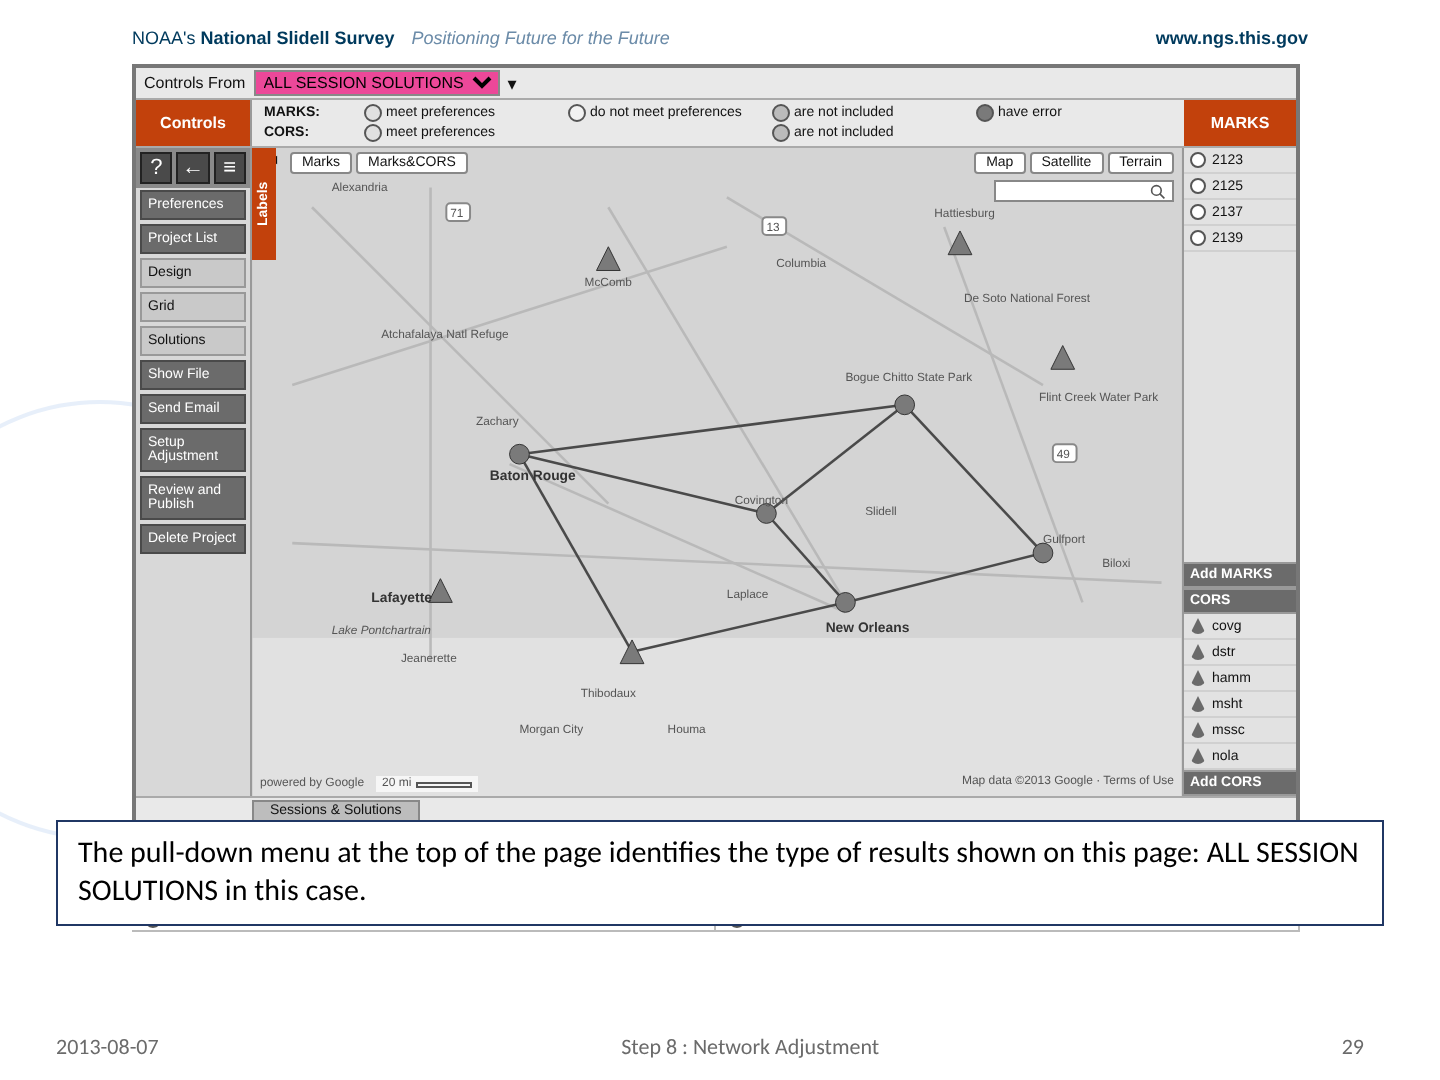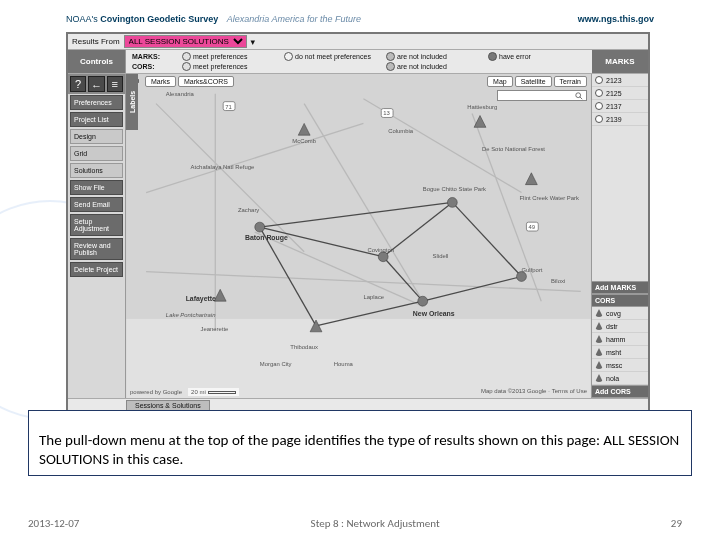--- a/index.html
+++ b/index.html
@@ -50,21 +50,21 @@
   }
   .results-row select {
     font-size: 8px; height: 13px;
     background: #ec4899; border: 1px solid #888;
   }
   .toprow2 {
     display: flex; height: 24px;
     border-bottom: 1px solid #aaa;
   }
   .controls-label, .marks-label, .labels-tab {
-    background: #737373; color: #fff;
+    background: #c2410c; color: #fff;
     font-weight: bold; font-size: 8px;
     display: flex; align-items: center; justify-content: center;
   }
   .controls-label { width: 58px; border-right: 1px solid #999; }
   .marks-label { width: 56px; }
   .prefs {
     flex: 1;
     padding: 1px 6px;
     display: grid;
     grid-template-columns: 46px 1fr 1fr 1fr 1fr;
@@ -206,51 +206,51 @@
   .table-frag .tf-row .c::before {
     content:'';width:7px;height:7px;border-radius:50%;
     border:1px solid #555;background:#f2f2f2;
   }
   .tf-row.last { border-bottom:1px solid #bbb; }
   .overlay-caption {
     position:absolute;
     top: 410px; left: 28px; right: 28px;
     background:#fff;
     border:1px solid #203764;
-    padding: 20px 10px 6px;
+    padding: 7px 10px 6px;
     font-size: 15px;
     line-height: 1.25;
     font-family: Calibri, Arial, sans-serif;
   }
   .footer {
     position:absolute; left:0; right:0; bottom: 10px;
     display:flex; justify-content: space-between;
     padding: 0 38px 0 28px;
     font-size: 11px; color:#6b6b6b;
     font-family: Calibri, Arial, sans-serif;
   }
 </style>
 </head>
 <body>
 
 <div class="slide-bg"></div>
 
 <div class="noaa-bar">
   <div class="left">
     <span>NOAA's</span>
-    <span class="b">Covington Geodetic Survey</span>
-    <span class="i">Alexandria America for the Future</span>
+    <span class="b">National Slidell Survey</span>
+    <span class="i">Positioning Future for the Future</span>
   </div>
   <div class="right">www.ngs.this.gov</div>
 </div>
 
 <div class="app">
 
   <div class="results-row">
-    <span>Results From</span>
+    <span>Controls From</span>
     <select>
       <option>ALL SESSION SOLUTIONS</option>
     </select>
     <span style="font-size:9px;">▾</span>
   </div>
 
   <div class="toprow2">
     <div class="controls-label">Controls</div>
     <div class="prefs">
       <div class="hdr">MARKS:</div>
@@ -466,16 +466,16 @@
       </div>
     <div class="c">
         <span>2139</span>
       </div>
   </div>
 </div>
 
 <div class="overlay-caption">The pull-down menu at the top of the page identifies the type of results shown on this page: ALL SESSION SOLUTIONS in this case.</div>
 
 <div class="footer">
-  <span>2013-12-07</span>
+  <span>2013-08-07</span>
   <span>Step 8 : Network Adjustment</span>
   <span>29</span>
 </div>
 
 </body></html>

